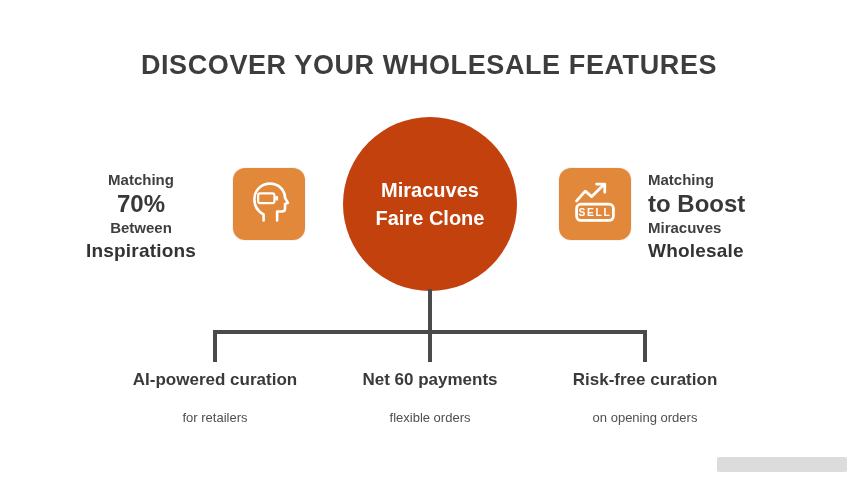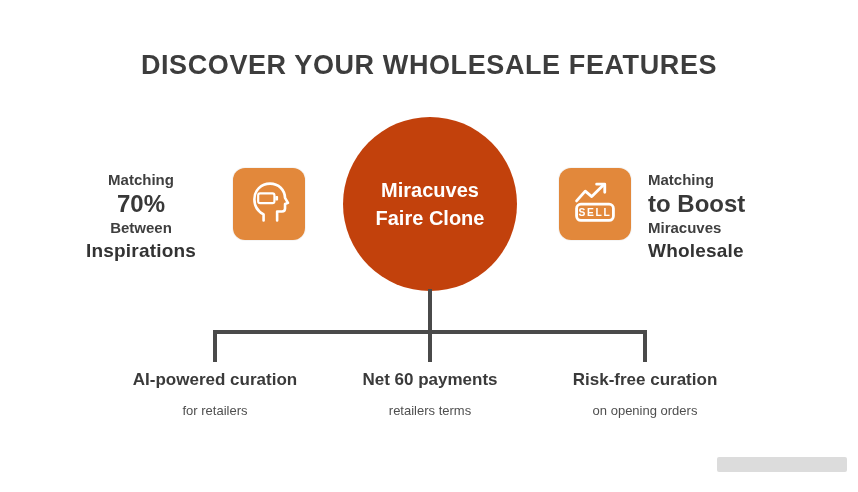--- a/index.html
+++ b/index.html
@@ -30,21 +30,21 @@
   .side-line  { font-size:15px; font-weight:700; line-height:21px; color:#3f3f3f; }
   .side-line.big { font-size:24px; font-weight:800; line-height:27px; color:#383838; }
   .side-highlight { margin-top:2px; font-size:19px; font-weight:800; color:#333333; letter-spacing:0.2px; }
   .stem  { position:absolute; left:428px; top:289px; width:4px; height:43px; background:#4a4a4a; }
   .hline { position:absolute; left:213px; top:330px; width:434px; height:4px; background:#4a4a4a; }
   .drop  { position:absolute; top:332px; width:4px; height:30px; background:#4a4a4a; }
   .drop-1 { left:213px; } .drop-2 { left:428px; } .drop-3 { left:643px; }
   .node { position:absolute; top:370px; width:240px; text-align:center; }
   .node-1 { left:95px; } .node-2 { left:310px; } .node-3 { left:525px; }
   .node-title { font-size:17px; font-weight:800; color:#3a3a3a; }
-  .node-sub   { font-size:13px; font-weight:400; color:#4f4f4f; margin-top:13px; }
+  .node-sub   { font-size:13px; font-weight:400; color:#4f4f4f; margin-top:20px; }
   .watermark {
     position:absolute; left:717px; top:457px; width:130px; height:15px;
     background:#dcdcdc; border-radius:2px;
   }
 </style>
 </head>
 <body>
 
 <div class="stage">
 
@@ -95,21 +95,21 @@
   <div class="drop drop-1"></div>
   <div class="drop drop-2"></div>
   <div class="drop drop-3"></div>
 
   <div class="node node-1">
     <div class="node-title">AI-powered curation</div>
     <div class="node-sub">for retailers</div>
   </div>
   <div class="node node-2">
     <div class="node-title">Net 60 payments</div>
-    <div class="node-sub">retailers terms</div>
+    <div class="node-sub">flexible orders</div>
   </div>
   <div class="node node-3">
     <div class="node-title">Risk-free curation</div>
     <div class="node-sub">on opening orders</div>
   </div>
 
   <div class="watermark"></div>
 
 </div>
 

